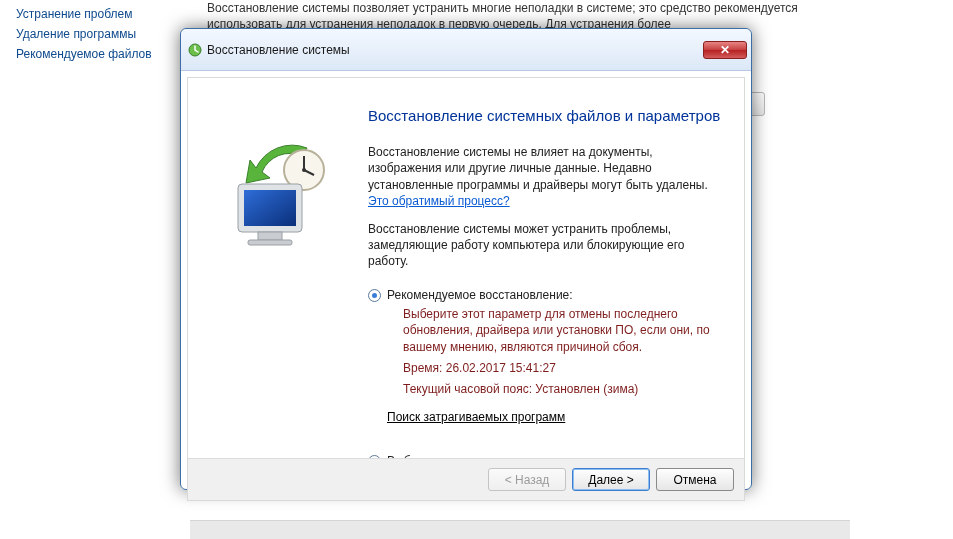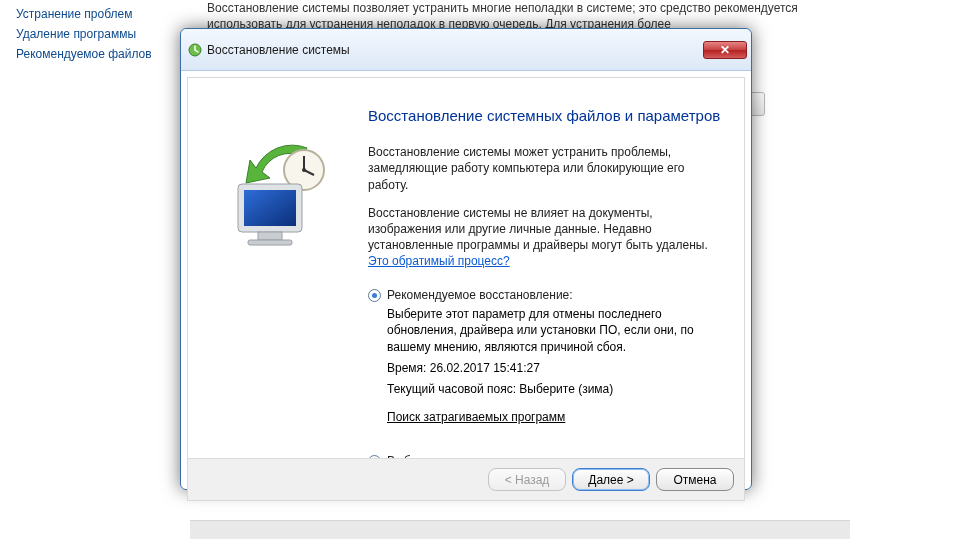--- a/index.html
+++ b/index.html
@@ -145,22 +145,22 @@
   .radio.checked::after {
     content: "";
     position: absolute;
     left: 3px; top: 3px;
     width: 5px; height: 5px;
     background: #3b7dd8;
     border-radius: 50%;
   }
   .radio-label { color: #222; }
   .radio-sub {
-    margin-left: 19px;
-    color: #000000;
+    margin-left: 35px;
+    color: #7f1d1d;
     line-height: 1.4;
   }
   .radio-sub .row { margin-top: 4px; }
   .radio-block { margin-bottom: 6px; }
   .link-standalone {
     color: #000000;
     text-decoration: underline;
     cursor: pointer;
     display: inline-block;
     margin-top: 12px;
@@ -177,21 +177,21 @@
     display: flex;
     align-items: center;
     justify-content: flex-end;
     padding-right: 10px;
     gap: 6px;
   }
   .btn {
     min-width: 78px;
     height: 23px;
     border: 1px solid #8a8a8a;
-    border-radius: 8px;
+    border-radius: 3px;
     background: linear-gradient(#fefefe, #e6e6e6);
     font-size: 12px;
     display: flex;
     align-items: center; justify-content: center;
     cursor: pointer;
     padding: 0 12px;
   }
   .btn.disabled {
     color: #9b9b9b;
     border-color: #c4c4c4;
@@ -251,35 +251,35 @@
           </linearGradient>
         </defs>
         <rect x="46" y="104" width="24" height="8" fill="#c9ccd0" stroke="#9aa0a6"></rect>
         <rect x="36" y="112" width="44" height="5" rx="2" fill="#c9ccd0" stroke="#9aa0a6"></rect>
       </svg>
     </div>
 
     <div class="content">
       <div class="heading">Восстановление системных файлов и параметров</div>
 
-      <div class="para">Восстановление системы может устранить проблемы, замедляющие работу компьютера или блокирующие его работу.</div>
-
       <div class="para">
         <span>Восстановление системы не влияет на документы, изображения или другие личные данные. Недавно установленные программы и драйверы могут быть удалены. </span><span class="inline-link">Это обратимый процесс?</span>
       </div>
+
+      <div class="para">Восстановление системы может устранить проблемы, замедляющие работу компьютера или блокирующие его работу.</div>
 
       <div class="radio-block">
         <div class="radio-row">
           <div class="radio checked"></div>
           <div class="radio-label">Рекомендуемое восстановление:</div>
         </div>
         <div class="radio-sub">
           <div class="row">Выберите этот параметр для отмены последнего обновления, драйвера или установки ПО, если они, по вашему мнению, являются причиной сбоя.</div>
           <div class="row">Время: 26.02.2017 15:41:27</div>
-          <div class="row">Текущий часовой пояс: Выберите (зима)</div>
+          <div class="row">Текущий часовой пояс: Установлен (зима)</div>
         </div>
         <span class="link-standalone">Поиск затрагиваемых программ</span>
       </div>
 
       <div class="radio-block second-radio">
         <div class="radio-row">
           <div class="radio"></div>
           <div class="radio-label">Выбрать другую точку восстановления</div>
         </div>
       </div>

